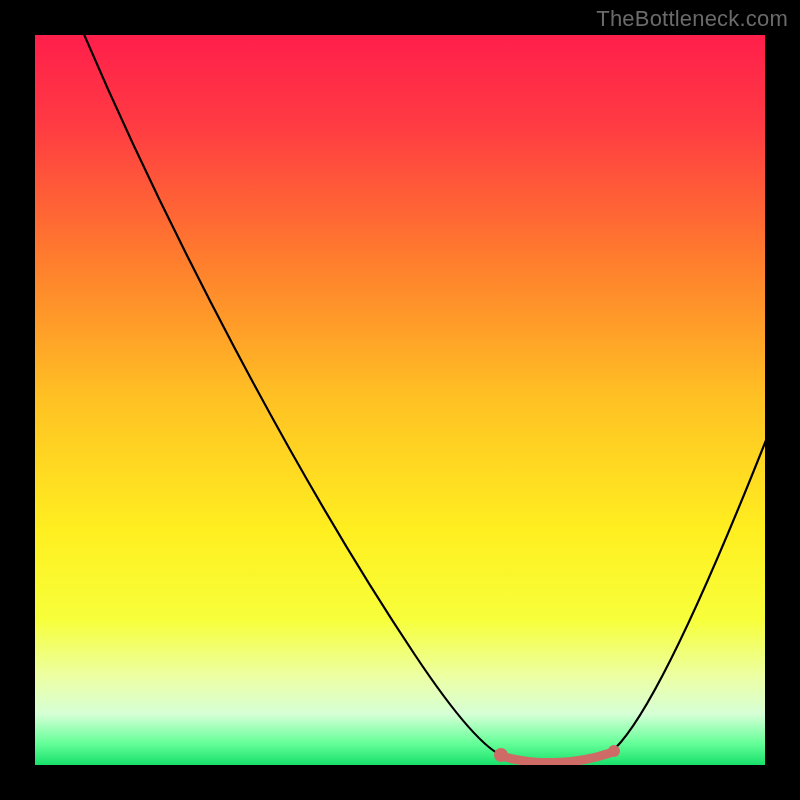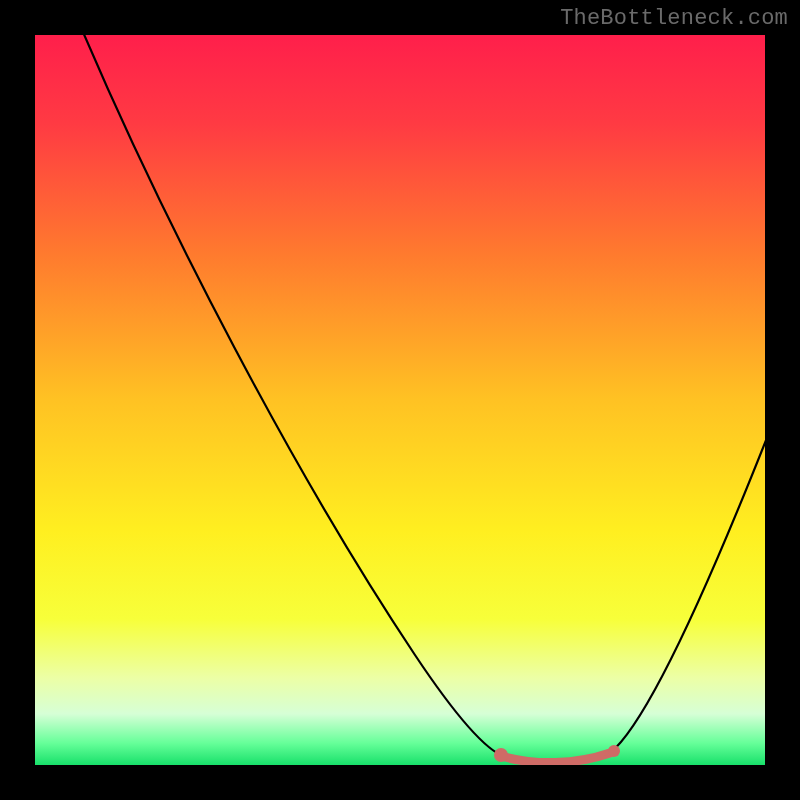--- a/index.html
+++ b/index.html
@@ -9,21 +9,20 @@
     height: 800px;
     background: #000;
     overflow: hidden;
     font-family: Arial, Helvetica, sans-serif;
   }
   .frame {
     position: absolute;
     left: 0; top: 0;
     width: 800px; height: 800px;
     background: #000;
-    font-family: Liberation Mono, monospace;
   }
   .watermark {
     position: absolute;
     top: 6px;
     right: 12px;
     color: #6a6a6a;
     font-size: 22px;
     font-weight: 400;
     letter-spacing: 0.2px;
   }

